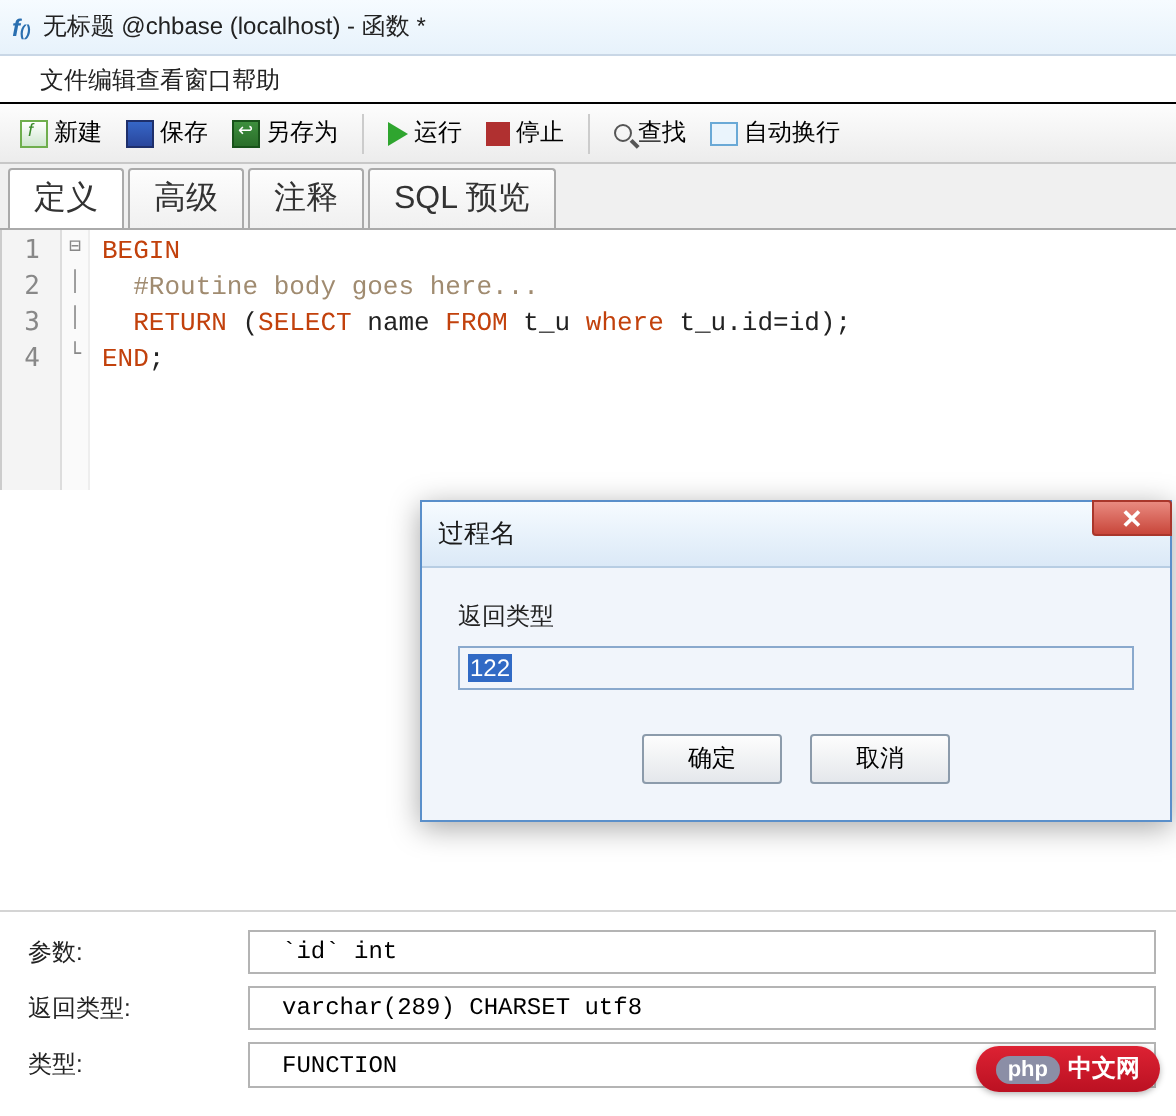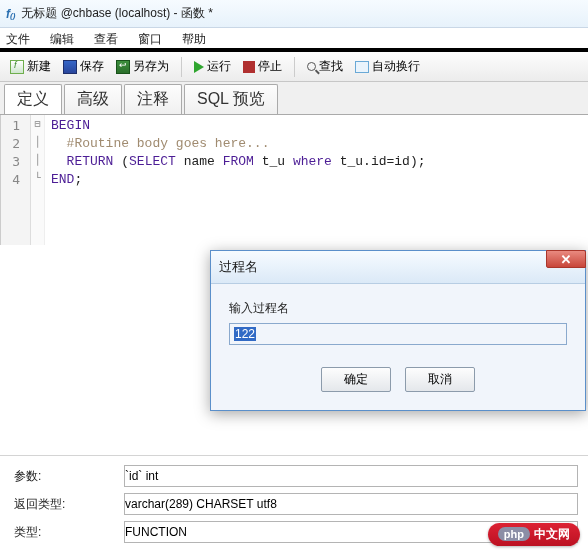--- a/index.html
+++ b/index.html
@@ -1,20 +1,20 @@
 <!DOCTYPE html>
 <html><head>
 <meta charset="utf-8">
 <style>
   * { box-sizing: border-box; margin: 0; padding: 0; }
   body { font-family: "Microsoft YaHei", Tahoma, Arial, sans-serif; font-size: 12px; background: #fff; width: 588px; height: 558px; overflow: hidden; position: relative; }
   .titlebar { background: linear-gradient(#f6fbff,#e7f2fb); height: 28px; display: flex; align-items: center; padding: 0 6px; border-bottom: 1px solid #c9d7e6; }
   .title-icon { font-style: italic; color: #2a6fb0; margin-right: 6px; font-weight: bold; }
   .title-text { color: #222; }
-  .menubar { height: 24px; display: flex; align-items: center; padding: 2px 0 0 6px; gap: 20px; background: #fff; border-bottom: 4px solid #000000; }
+  .menubar { height: 24px; display: flex; align-items: center; padding: 2px 0 0 20px; background: #fff; border-bottom: 1px solid #000000; }
   .menubar span { color: #222; }
   .toolbar { height: 30px; display: flex; align-items: center; padding: 0 6px; gap: 4px; background: linear-gradient(#fdfdfd,#ececec); border-bottom: 1px solid #c7c7c7; }
   .tb-item { display: inline-flex; align-items: center; gap: 3px; padding: 2px 4px; border-radius: 2px; }
   .sep { width: 1px; height: 20px; background: #ccc; margin: 0 4px; }
   .ico { width: 14px; height: 14px; display: inline-block; }
   .i-new { background: linear-gradient(#fff,#cfe6cf); border:1px solid #6fae4d; position:relative; }
   .i-new::after { content:"f"; font-style:italic; font-size:9px; color:#3a8a2a; position:absolute; left:3px; top:-1px;}
   .i-save { background: linear-gradient(#3666c7,#29469c); border:1px solid #1e2f6b; }
   .i-saveas { background: linear-gradient(#3d8f3d,#2a6e2a); border:1px solid #18521a; position:relative; }
   .i-saveas::after{ content:"↩"; color:#fff; font-size:9px; position:absolute; left:2px; top:-1px;}
@@ -23,35 +23,35 @@
   .i-search { border:1.5px solid #555; width:9px; height:9px; border-radius:50%; position:relative; }
   .i-search::after { content:""; position:absolute; width:5px; height:1.5px; background:#555; transform:rotate(45deg); left:7px; top:8px;}
   .i-wrap { width:14px; height:12px; border:1px solid #6aa9d6; background:#eaf4fc; }
   .tabs { display: flex; align-items: flex-end; background: #f0f0f0; border-bottom: 1px solid #aaa; padding: 2px 4px 0 4px; }
   .tab { padding: 4px 12px 4px 12px; border: 1px solid #aaa; border-bottom: none; background: linear-gradient(#fdfdfd,#f0f0f0); margin-right: 2px; border-radius: 2px 2px 0 0; font-size: 16px; color:#333; }
   .tab.active { background: #fff; font-weight: normal; }
   .editor { display: flex; height: 130px; border-left:1px solid #ccc; }
   .gutter { width: 30px; background: #f4f4f4; border-right: 1px solid #ddd; text-align: right; padding: 2px 10px 2px 2px; font-family: Consolas, monospace; font-size:13px; color:#888; line-height: 18px; }
   .fold { width: 14px; background:#fafafa; font-family: Consolas, monospace; font-size:10px; color:#888; line-height:18px; text-align:center; border-right:1px solid #eee; }
   .code { flex:1; font-family: Consolas, "Courier New", monospace; font-size: 13px; line-height: 18px; padding: 2px 6px; white-space: pre; color:#222; }
-  .kw { color: #4c1d95; }
+  .kw { color: #c2410c; }
   .cm { color: #a08b70; text-align: center; }
   .dialog { position: absolute; left: 210px; top: 250px; width: 376px; border: 1px solid #5a8fca; background: #f1f5fb; box-shadow: 0 3px 14px rgba(0,0,0,0.35); }
   .dlg-title { height: 30px; background: linear-gradient(#f6fbff,#dbe9f7); border-bottom:1px solid #b7cde3; display:flex; align-items:center; padding:16px 8px; font-size:13px; color:#1a1a1a; position:relative;}
   .dlg-close { position:absolute; right:-1px; top:-1px; width:40px; height:18px; background:linear-gradient(#e98a80,#c8463a); border:1px solid #a9362b; border-radius:0 2px 0 2px; display:flex; align-items:center; justify-content:center; color:#fff; font-weight:bold; }
   .dlg-body { padding: 16px 18px 18px 18px; }
   .dlg-label { margin-bottom: 6px; color:#222; }
   .dlg-input { width:100%; border:1px solid #8aa9cd; padding:3px 4px; font-size:12px; }
   .dlg-input span { background:#316ac5; color:#fff; padding:0 1px; }
   .dlg-buttons { display:flex; gap:14px; justify-content:center; margin-top:22px; }
   .btn { min-width:70px; padding:3px 10px; border:1px solid #8c9bab; background:linear-gradient(#fdfdfd,#e4e7eb); border-radius:2px; font-size:12px; text-align:center; }
   .bottom { position:absolute; left:0; bottom:0; width:100%; background:#fff; border-top:1px solid #d4d4d4; padding:6px 10px 12px 14px; }
   .brow { display:flex; align-items:center; height:28px; }
   .brow .lbl { width:110px; color:#222; }
-  .brow .val { flex:1; border:1px solid #b4b4b4; padding:3px 0; font-size:12px; background:#fff; display:flex; align-items:flex-start; justify-content:space-between; }
+  .brow .val { flex:1; border:1px solid #b4b4b4; padding:3px 16px; font-size:12px; background:#fff; display:flex; align-items:flex-end; justify-content:space-between;font-family:Liberation Mono, monospace; }
   .badge { position:absolute; right:8px; bottom:12px; background:linear-gradient(#d23,#b12); color:#fff; border-radius:12px; padding:3px 10px; font-size:12px; font-weight:bold; box-shadow:0 1px 3px rgba(0,0,0,0.3); }
   .badge .php { background:#8b8ea6; border-radius:10px; padding:1px 6px; margin-right:4px; font-size:11px; }
   .dd { color:#555; }
 </style>
 </head>
 <body>
 
 <div class="titlebar">
   <span class="title-icon">f<span style="font-size:8px;">()</span></span>
   <span class="title-text">无标题 @chbase (localhost) - 函数 *</span>
@@ -115,21 +115,21 @@
 </div>
 
 <div class="dialog">
   <div class="dlg-title">
     <span>过程名</span>
     <div class="dlg-close">
         <span>✕</span>
       </div>
   </div>
   <div class="dlg-body">
-    <div class="dlg-label">输入过程名</div>
+    <div class="dlg-label">返回类型</div>
     <div class="dlg-input"><span>122</span></div>
     <div class="dlg-buttons">
       <div class="btn">确定</div>
       <div class="btn">取消</div>
     </div>
   </div>
 </div>
 
 <div class="bottom">
   <div class="brow">

